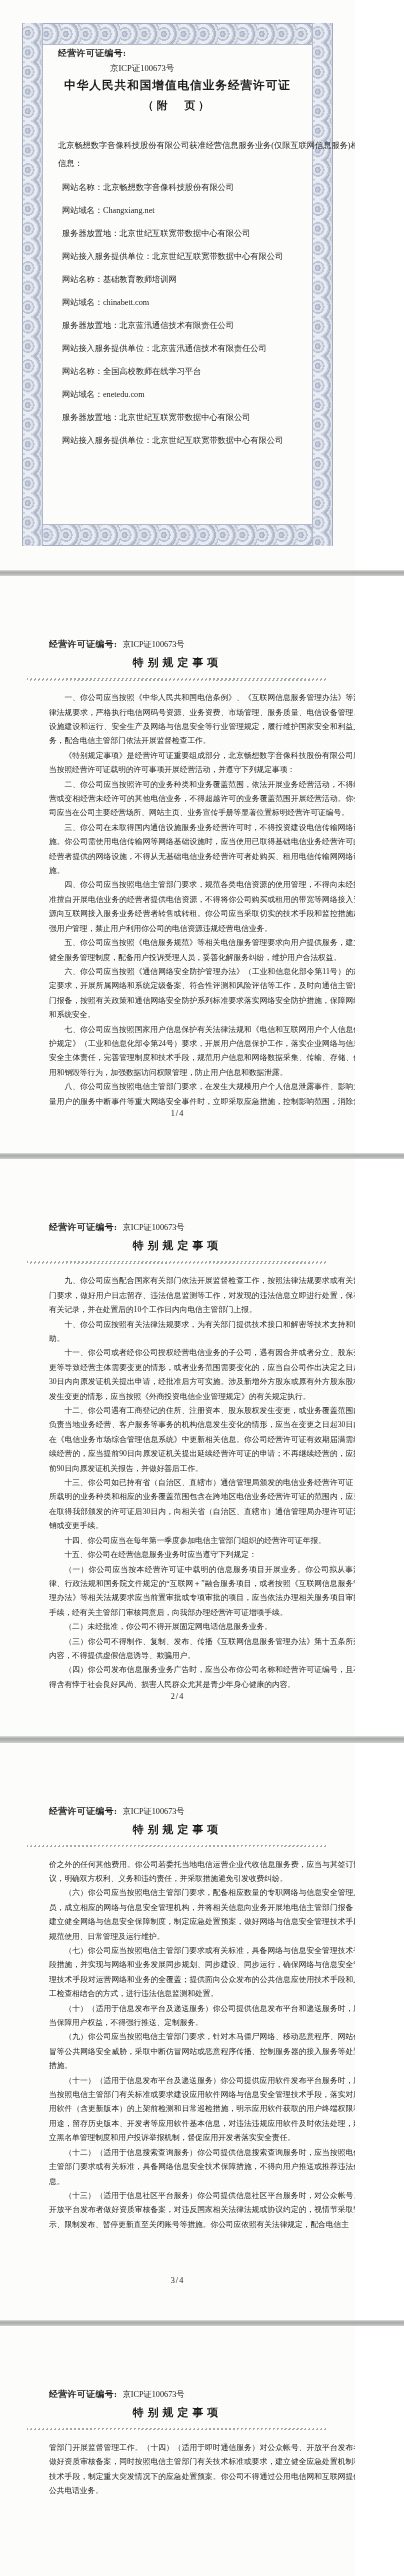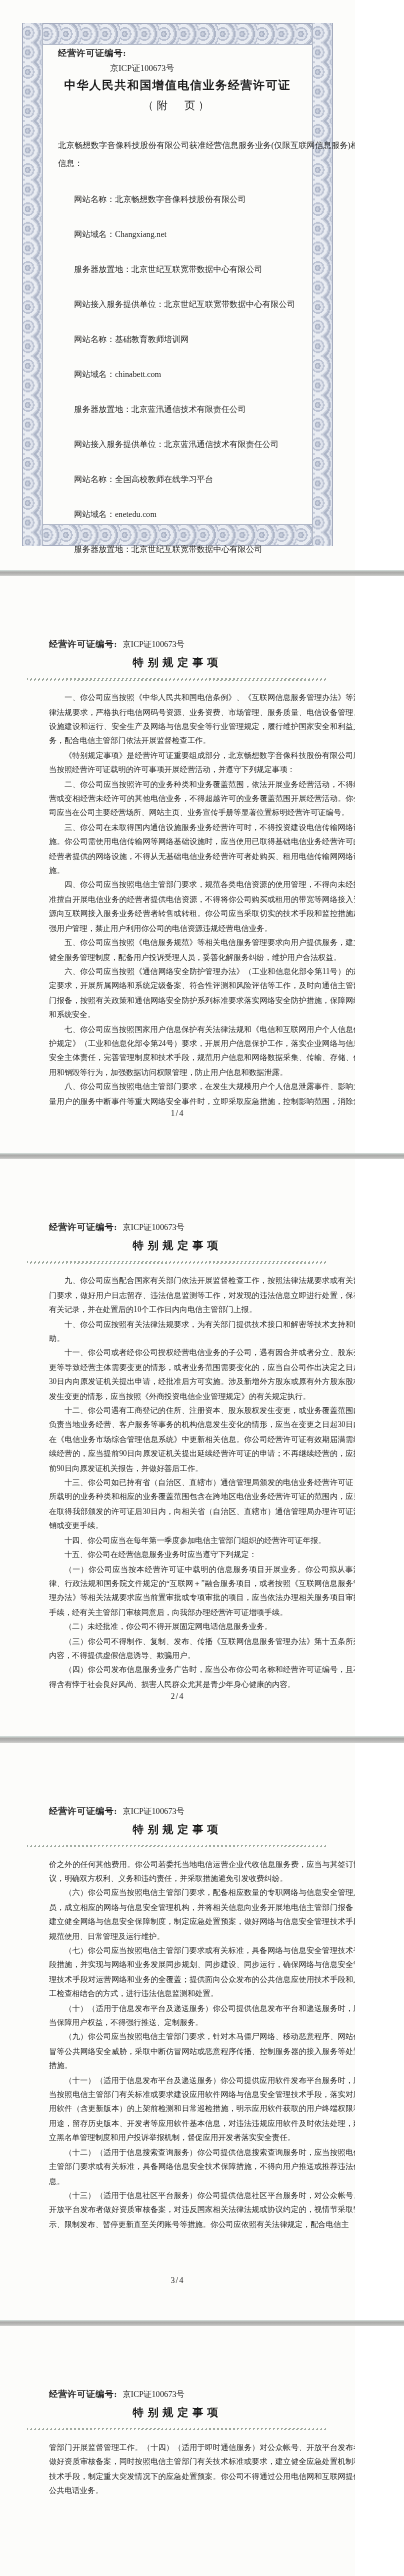--- a/index.html
+++ b/index.html
@@ -14,24 +14,24 @@
       repeating-radial-gradient(circle at 4.6px 9.8px,#c7cdda 0 1.5px,#aeb6c8 1.5px 3.1px,#dfe3ec 3.1px 5.2px,#bcc3d3 5.2px 6.7px,#e9ecf2 6.7px 9.8px);
       background-size:19.6px 19.6px;}
   .b-top{top:0;left:0;right:0;height:19.6px;border-top:1px solid #a6adc0;border-bottom:1px solid #b3bac9;}
   .b-bottom{bottom:0;left:0;right:0;height:19.6px;border-bottom:1px solid #a6adc0;border-top:1px solid #b3bac9;}
   .b-left{top:0;bottom:0;left:0;width:19.6px;border-left:1px solid #a6adc0;border-right:1px solid #b3bac9;}
   .b-right{top:0;bottom:0;right:0;width:19.6px;border-right:1px solid #a6adc0;border-left:1px solid #b3bac9;}
 
   .cert-head-label{position:absolute;left:58px;top:48px;font-size:8.8px;font-weight:bold;letter-spacing:0.5px;}
   .cert-head-no{position:absolute;left:110px;top:63px;font-size:8.5px;}
   .cert-title{position:absolute;left:0;right:0;top:78px;text-align:center;font-size:11.6px;font-weight:bold;letter-spacing:1px;}
-  .cert-sub{position:absolute;left:0;right:0;top:99px;text-align:center;font-size:10.8px;font-weight:normal;letter-spacing:3.1px;}
+  .cert-sub{position:absolute;left:0;right:0;top:99px;text-align:center;font-size:10.8px;font-weight:bold;letter-spacing:3.1px;}
   .cert-intro{position:absolute;left:58px;top:137px;width:309px;font-size:8.2px;line-height:17.5px;text-align:justify;margin:0;}
   .cert-fields{position:absolute;left:58px;top:174px;width:310px;}
-  .cert-fields p{margin:16px;font-size:8.2px;line-height:19px;text-align:justify;}
+  .cert-fields p{margin:4px;font-size:8.2px;line-height:19px;text-align:justify;}
 
   
   .divider{height:6.2px;background:linear-gradient(#d9e4e0,#a9a9a7 35%,#b7b7b5 70%,#d2d2d0);}
 
   
   .textpage{height:577px;}
   .textpage:last-child{height:549px;}
   .pheader{position:absolute;left:49px;top:63px;}
   .pheader .plabel{font-size:8.8px;font-weight:bold;letter-spacing:0.5px;}
   .pheader .pno{font-size:8.2px;margin-left:3.1px;}

